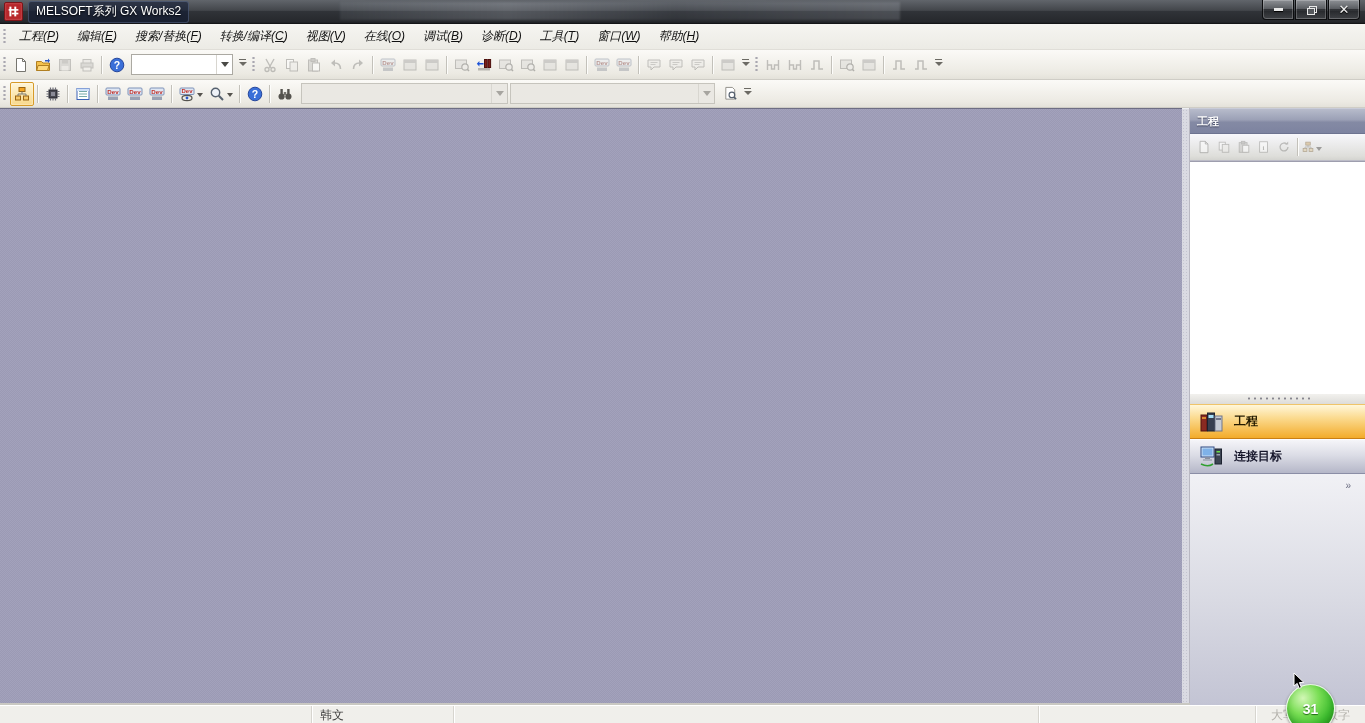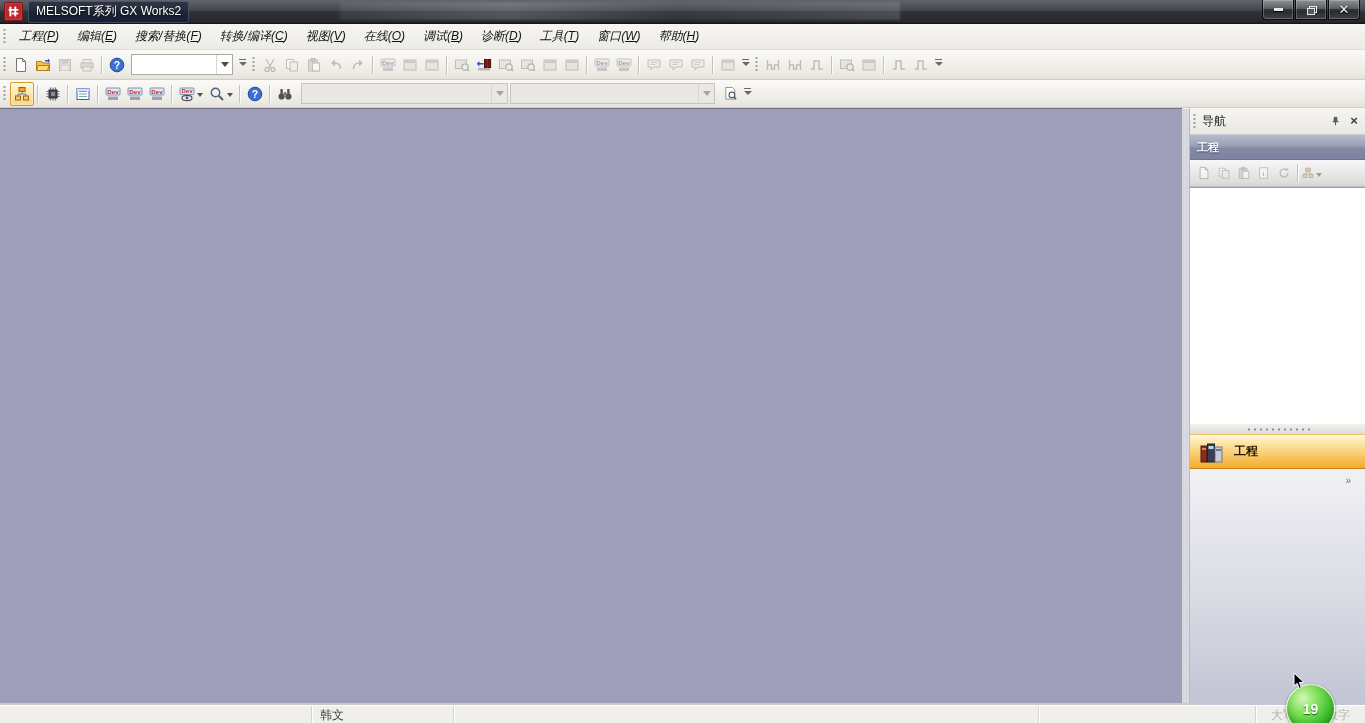--- a/index.html
+++ b/index.html
@@ -594,32 +594,20 @@
     <div class="overflow">
         <i></i>
       </div>
   </div>
 
   <div class="main">
     <div class="canvas"></div>
     <div class="splitter"></div>
 
     <div class="nav">
-      <div class="nav-header">
-        <div class="grip"></div>
-        <div class="nav-title">导航</div>
-        <div class="nav-hbtn">
-            <svg>
-              <use href="#s-pin"></use>
-            </svg>
-          </div>
-        <div class="nav-hbtn nav-close">
-            <span>×</span>
-          </div>
-      </div>
       <div class="proj-bar">
         <span>工程</span>
       </div>
       <div class="nav-toolbar">
         <span class="tb dis">
             <svg>
               <use href="#s-doc"></use>
             </svg>
           </span>
         <span class="tb dis">
@@ -652,34 +640,40 @@
       <div class="nav-body"></div>
       <div class="dots-handle">
           <i></i>
         </div>
       <div class="nav-btn selected">
         <svg>
             <use href="#s-plcstack"></use>
           </svg>
         <span>工程</span>
       </div>
+      <div class="nav-btn">
+        <svg>
+            <use href="#s-computer"></use>
+          </svg>
+        <span>连接目标</span>
+      </div>
       <div class="nav-filler">
         <span class="mark">»</span>
       </div>
     </div>
   </div>
 
   <div class="statusbar">
     <div class="st-cell st-sp1"></div>
     <div class="st-cell st-lang">韩文</div>
     <div class="st-cell st-sp2"></div>
     <div class="st-cell st-sp3"></div>
     <div class="st-cell st-dim">大写</div>
     <div class="st-cell st-dim" style="border-right:none;">数字</div>
   </div>
 </div>
 
 <div class="ball">
-    <span>19</span>
+    <span>31</span>
   </div>
 <svg class="cursor" width="13" height="18">
   <path d="M1 1l0 13 3.2-2.6 2 5 2.2-1-2-4.8 4.4-.3z" fill="#000" stroke="#fff" stroke-width="1"></path>
 </svg>
 
 </body></html>

